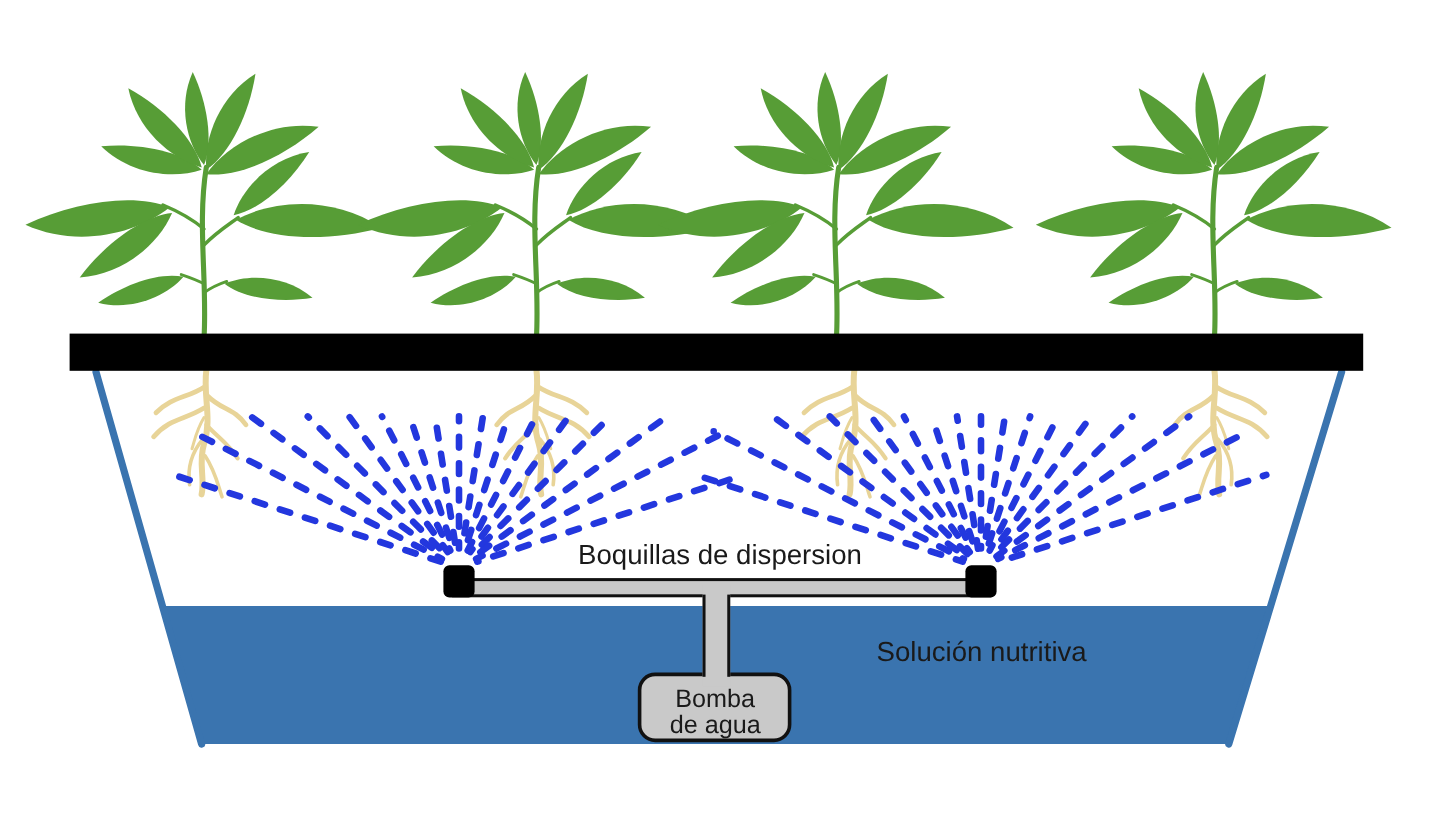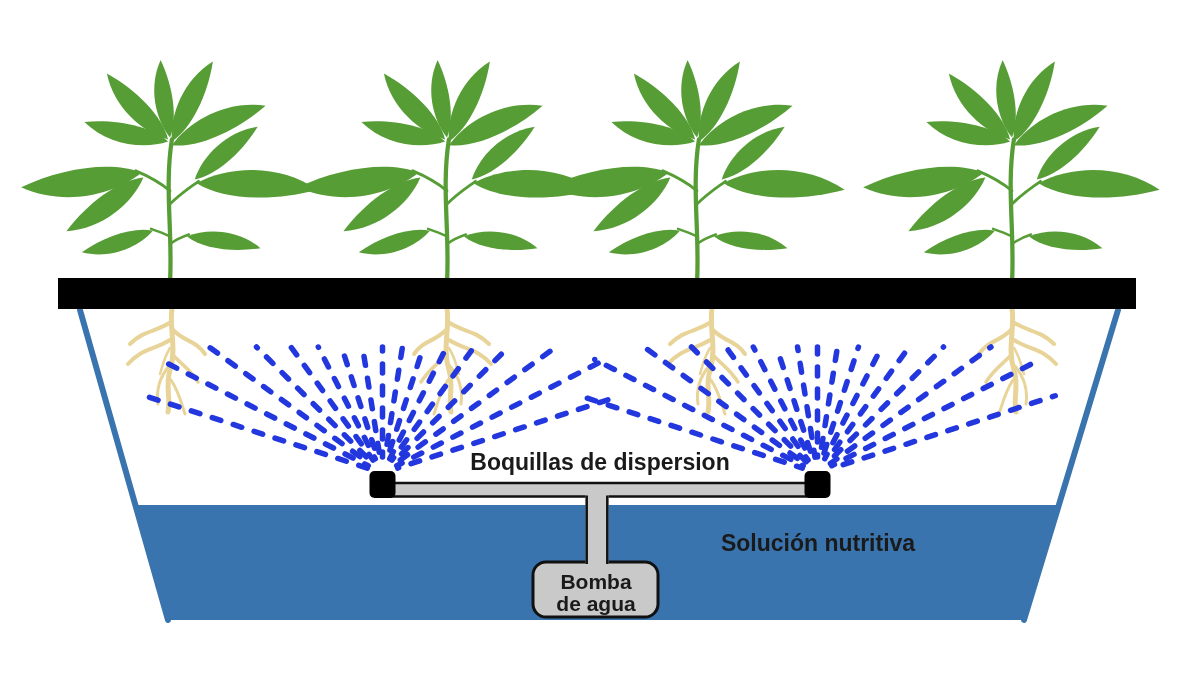--- a/index.html
+++ b/index.html
@@ -3,21 +3,20 @@
 <meta charset="utf-8">
 <style>
   html, body { margin: 0; padding: 0; background: #fff; }
   .stage {
     position: relative;
     width: 1200px;
     height: 679px;
     background: var(--bg, #ffffff);
     overflow: hidden;
     font-family: "Liberation Sans", sans-serif;
-    font-weight: bold;
   }
   svg { display: block; }
   .leaf   { fill: var(--plant-green, #579d36); }
   .stem   { stroke: var(--plant-green, #579d36); fill: none; stroke-linecap: round; }
   .root   { stroke: var(--root-tan, #e8d498); fill: none; stroke-linecap: round; }
   .lid    { fill: var(--lid-black, #000000); }
   .wall   { stroke: var(--water-blue, #3a74af); stroke-width: 6; stroke-linecap: round; }
   .water  { fill: var(--water-blue, #3a74af); }
   .pipe   { fill: var(--pipe-gray, #c9c9c9); stroke: #111111; stroke-width: 2.5; }
   .pipe-fill { fill: var(--pipe-gray, #c9c9c9); }

